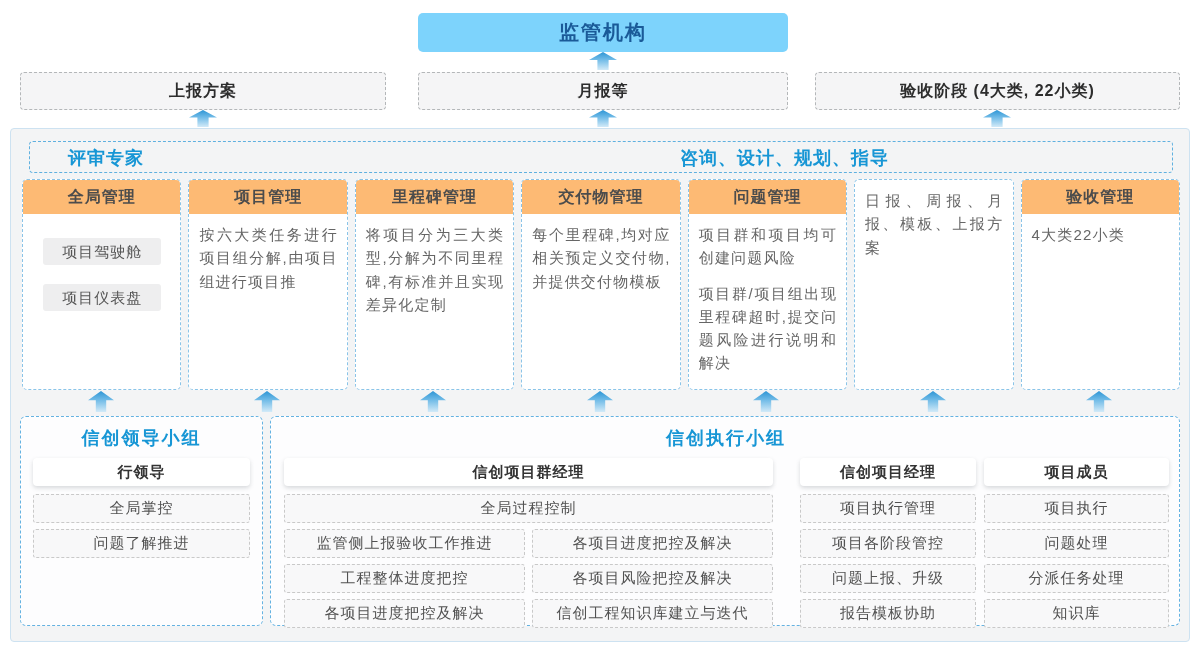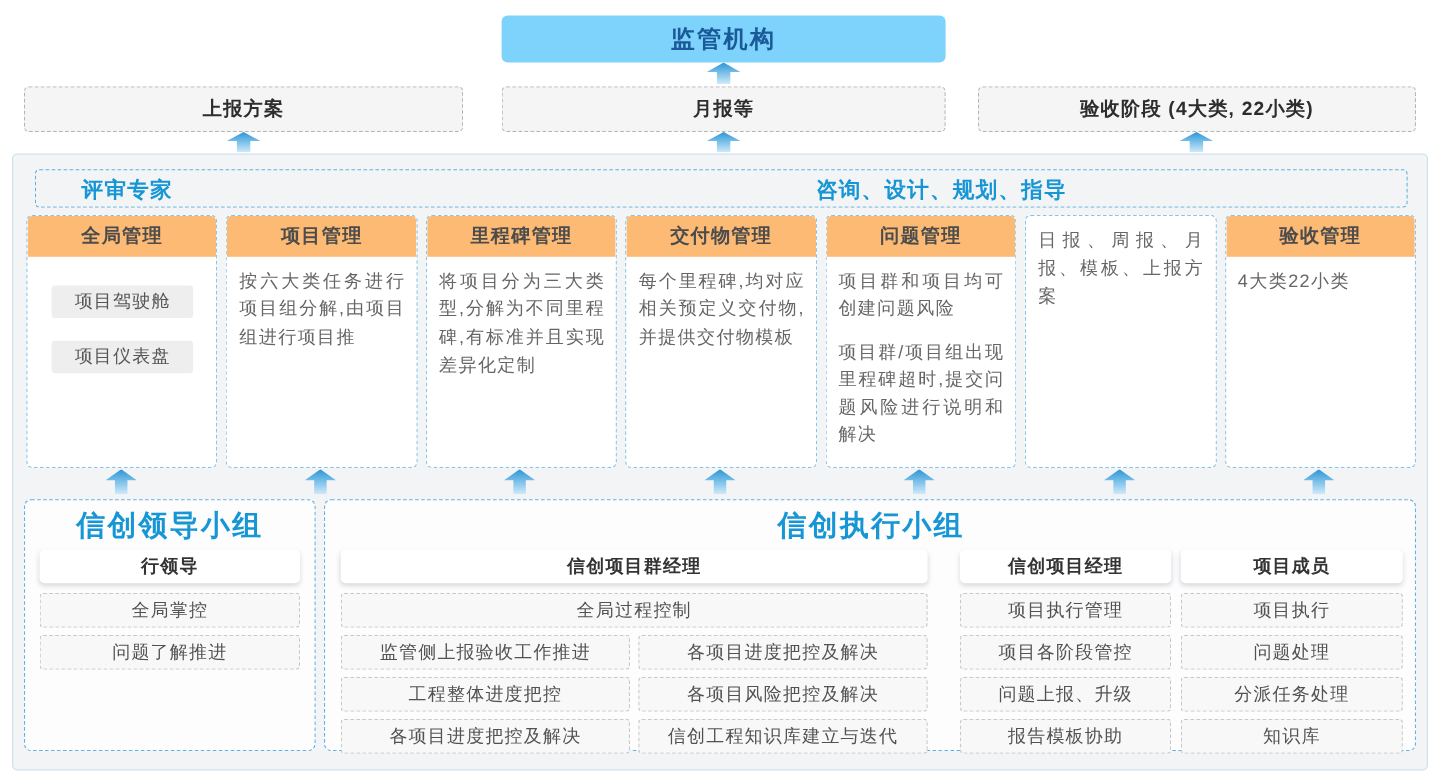--- a/index.html
+++ b/index.html
@@ -66,21 +66,21 @@
   }
   .chip + .chip{margin-top:19px;}
   
   .group{
     top:416px;height:210px;background:#fdfdfe;border:1px dashed #64b2e1;border-radius:6px;
   }
   .group.leader{left:20px;width:243px;padding:0 12px;}
   .group.executor{left:270px;width:910px;padding:0 11px 0 13px;}
   .group-title{
     height:41px;display:flex;align-items:center;justify-content:center;
-    font-size:24px;font-weight:bold;color:#1796d5;letter-spacing:2px;
+    font-size:18px;font-weight:bold;color:#1796d5;letter-spacing:2px;
   }
   .role-box{
     height:28px;background:#ffffff;border-radius:4px;box-shadow:0 2px 4px rgba(80,90,100,0.22);
     display:flex;align-items:center;justify-content:center;
     font-size:15px;font-weight:bold;color:#333333;letter-spacing:1px;margin-bottom:8px;text-align:center;
   }
   .g-item{
     height:27px;margin-bottom:6px;background:#f8f8f9;border:1px dashed #c9c9c9;border-radius:3px;
     display:flex;align-items:center;justify-content:center;
     font-size:15px;color:#525252;letter-spacing:1px;white-space:nowrap;

